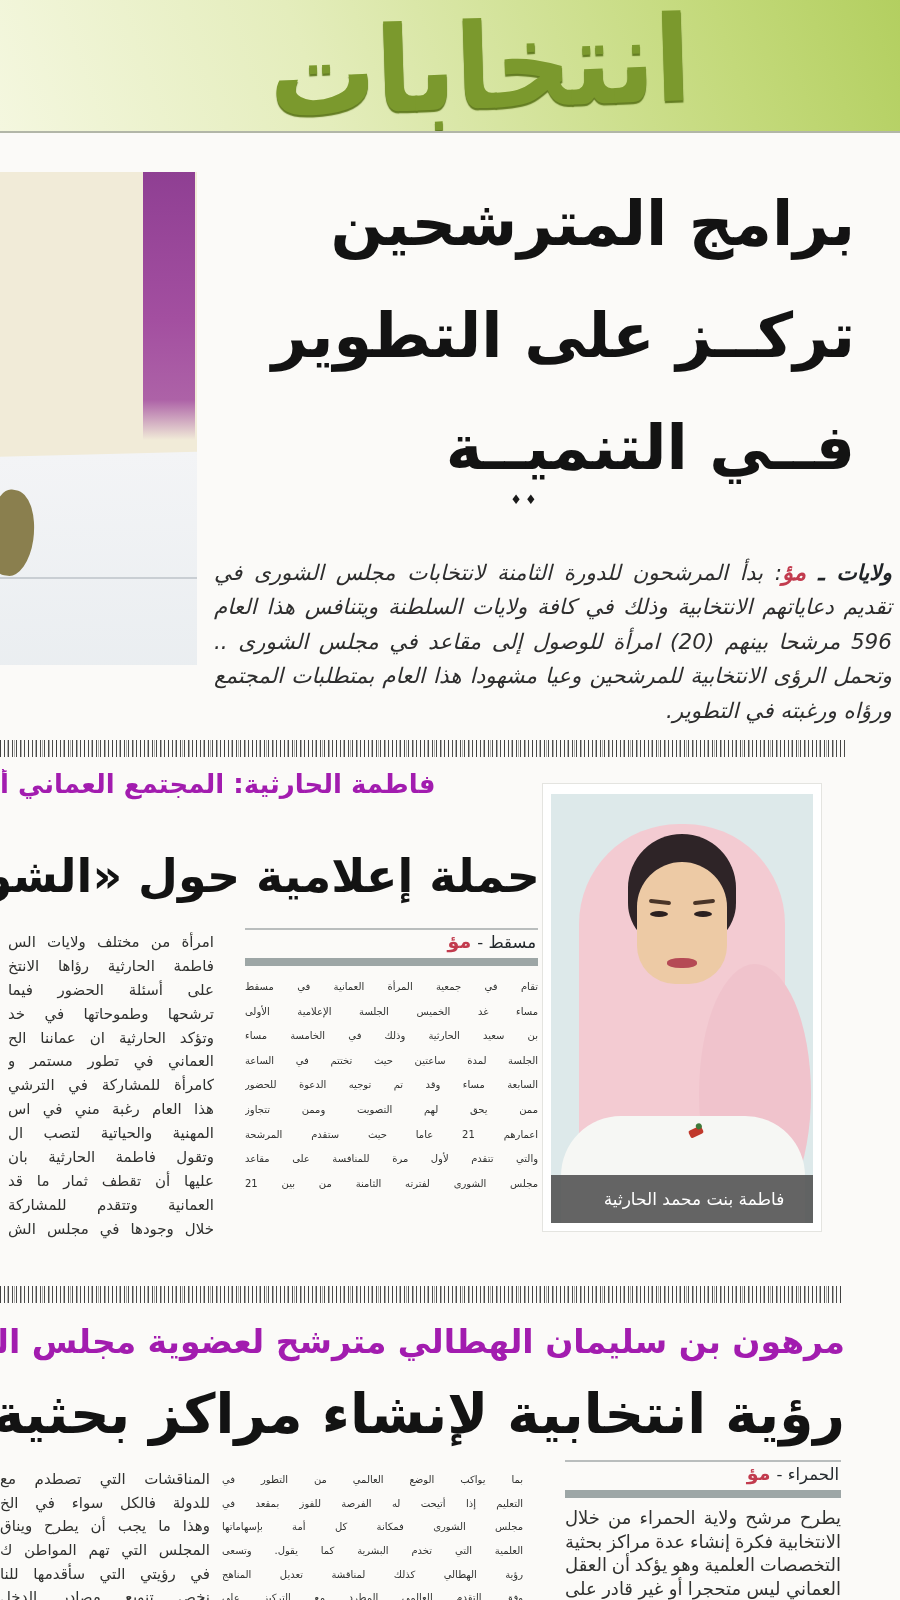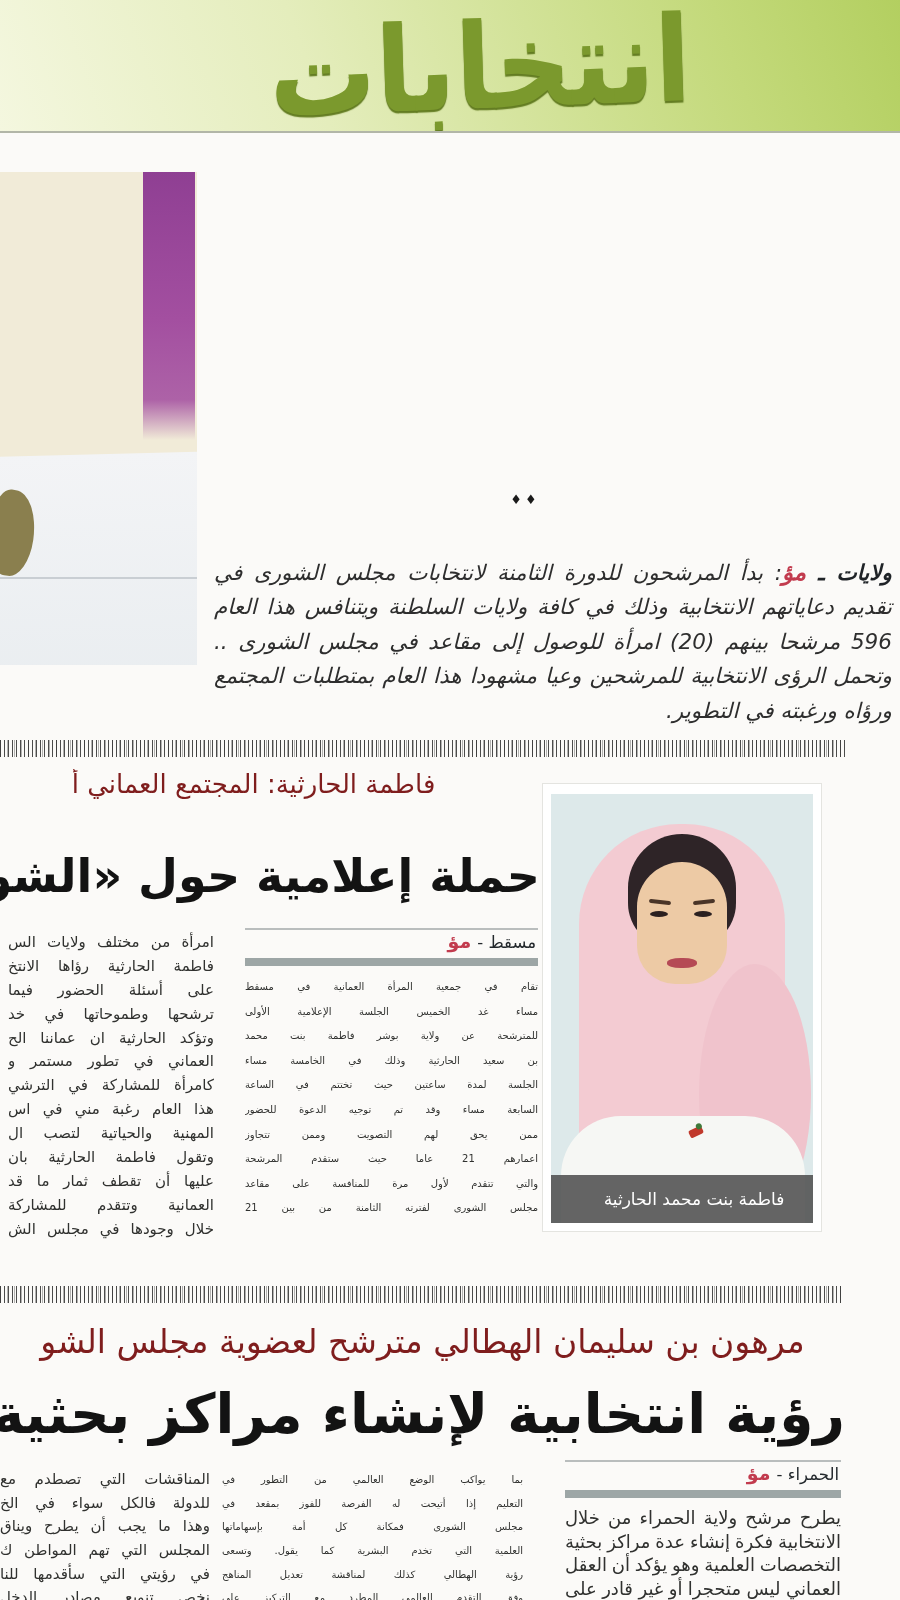--- a/index.html
+++ b/index.html
@@ -19,21 +19,21 @@
   .col{position:absolute;direction:rtl;}
   .line{font-size:10px;line-height:24.6px;height:24.6px;overflow:hidden;
         color:#30312f;text-align:justify;text-align-last:justify;direction:rtl;}
   .hairline{height:2px;background:#b9bdbd;width:100%;}
   .graybar{height:8px;background:#9da6a6;width:100%;margin-top:4px;}
   .dateline{display:flex;flex-direction:row;justify-content:flex-start;align-items:baseline;
             gap:6px;direction:rtl;padding:2px 2px 1px 0;height:24px;}
   .dateline .loc{font-size:16.5px;font-weight:normal;color:#23282c;}
   .dateline .omanlogo{font-size:19px;font-weight:bold;color:#c23b4e;line-height:18px;}
   .kickerbox{position:absolute;overflow:hidden;}
-  .kicker{white-space:nowrap;direction:rtl;text-align:center;font-weight:normal;color:#7f1d1d;}
+  .kicker{white-space:nowrap;direction:rtl;text-align:left;font-weight:bold;color:#a21caf;}
   .headbox{position:absolute;overflow:hidden;}
   .headline{white-space:nowrap;direction:rtl;text-align:right;font-weight:bold;color:#131313;}
 
   
   .h1block{position:absolute;right:45px;left:215px;top:168px;text-align:right;direction:rtl;}
   .h1line{font-size:62px;font-weight:bold;color:#131313;line-height:112px;height:112px;
           white-space:nowrap;overflow:hidden;text-align:right;}
   .ornament{position:absolute;top:492px;left:150px;right:0;text-align:center;
             font-size:13px;color:#1a1a1a;letter-spacing:3px;}
   .para1{position:absolute;right:8px;left:214px;top:533px;font-size:21.5px;line-height:34.5px;
@@ -108,20 +108,25 @@
     <div class="calli">انتخابات الشورى</div>
   </div>
 
   <div class="photo1">
     <div class="p1-band"></div>
     <div class="p1-surface"></div>
     <div class="p1-hairline"></div>
     <div class="p1-olive"></div>
   </div>
 
+  <div class="h1block">
+      <div class="h1line">برامج المترشحين</div>
+      <div class="h1line">تركــز على التطوير</div>
+      <div class="h1line">فــي التنميــة</div>
+    </div>
 
   <div class="ornament">♦♦</div>
   <p class="para1"><span class="loc">ولايات ـ</span> <span class="omanlogo">مؤ</span><span>: بدأ المرشحون للدورة الثامنة لانتخابات مجلس الشورى في تقديم دعاياتهم الانتخابية وذلك في كافة ولايات السلطنة ويتنافس هذا العام 596 مرشحا بينهم (20) امرأة للوصول إلى مقاعد في مجلس الشورى .. وتحمل الرؤى الانتخابية للمرشحين وعيا مشهودا هذا العام بمتطلبات المجتمع ورؤاه ورغبته في التطوير.</span></p>
 
   <div class="vdivider" style="top:740px;width:845px;"></div>
 
   <div class="kickerbox" style="left:0;top:769px;width:507px;height:36px;">
     <div class="kicker" style="font-size:26px;">فاطمة الحارثية: المجتمع العماني أ</div>
   </div>
 
@@ -150,21 +155,20 @@
   <div class="col a2mid">
     <div class="hairline"></div>
     <div class="dateline">
       <span class="loc">مسقط -</span>
       <span class="omanlogo">مؤ</span>
     </div>
     <div class="graybar"></div>
     <div class="a2body">
         <div class="line">تقام في جمعية المرأة العمانية في مسقط</div>
         <div class="line">مساء غد الخميس الجلسة الإعلامية الأولى</div>
-        <div class="line">للمترشحة عن ولاية بوشر فاطمة بنت محمد</div>
         <div class="line">بن سعيد الحارثية وذلك في الخامسة مساء</div>
         <div class="line">الجلسة لمدة ساعتين حيث تختتم في الساعة</div>
         <div class="line">السابعة مساء وقد تم توجيه الدعوة للحضور</div>
         <div class="line">ممن يحق لهم التصويت وممن تتجاوز</div>
         <div class="line">اعمارهم 21 عاما حيث ستقدم المرشحة</div>
         <div class="line">والتي تتقدم لأول مرة للمنافسة على مقاعد</div>
         <div class="line">مجلس الشورى لفترته الثامنة من بين 21</div>
       </div>
   </div>
 

